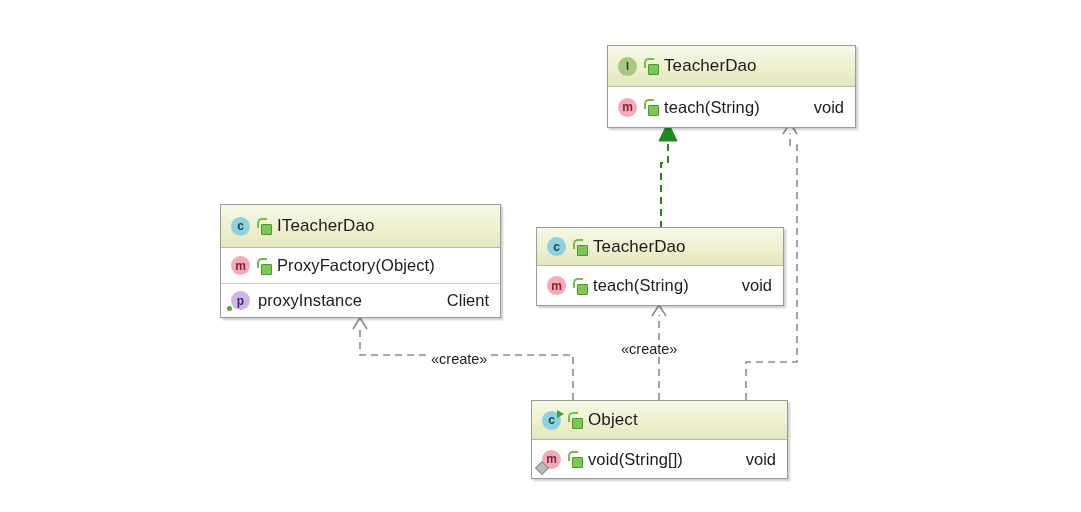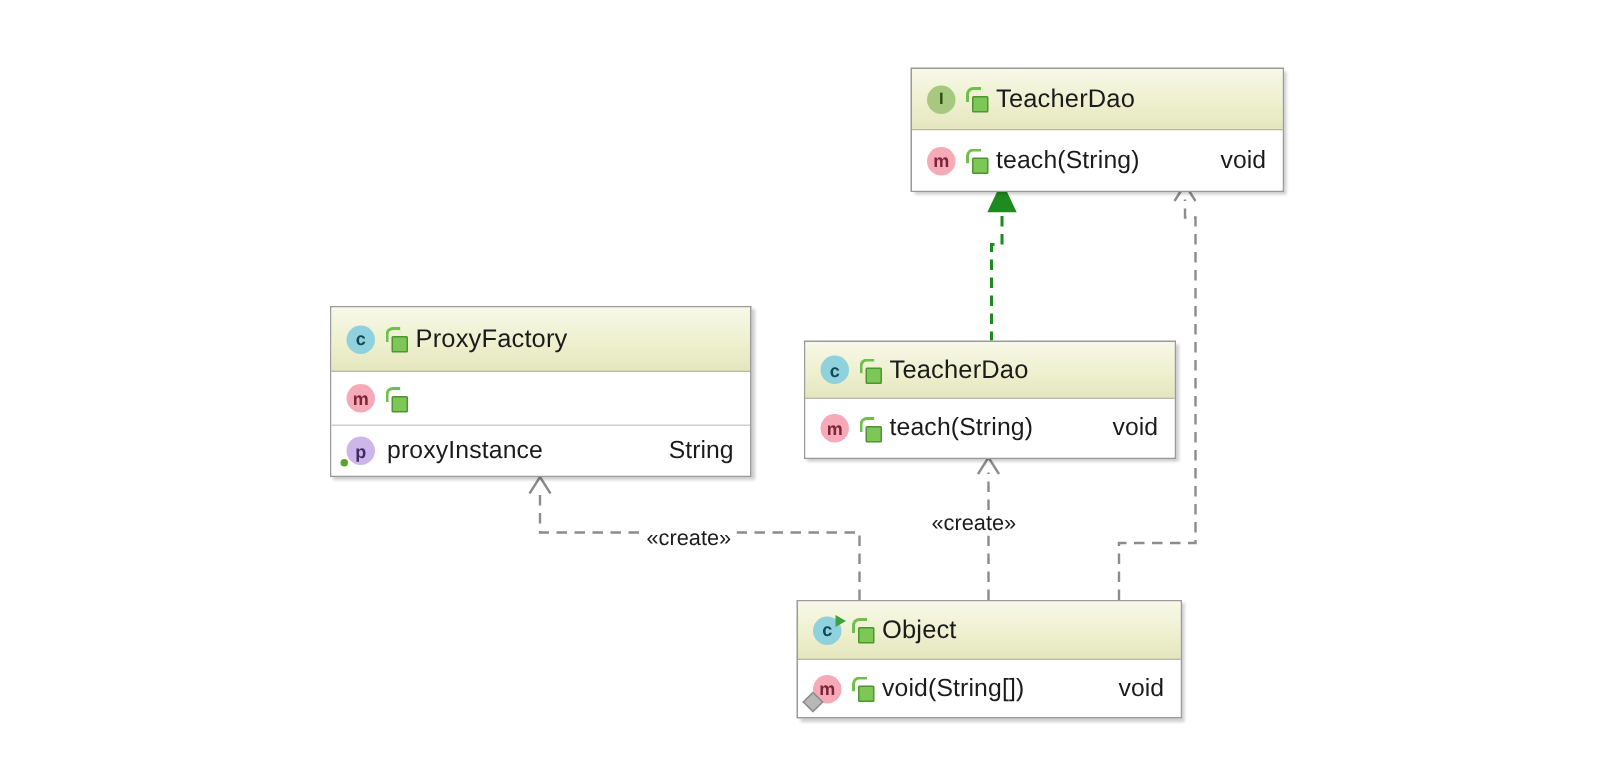--- a/index.html
+++ b/index.html
@@ -227,39 +227,40 @@
   </div>
 
   <div class="uml-box" style="left:220px; top:204px; width:281px;">
     <div class="uml-header" style="height:43px;">
       <div class="row-inner">
         <span class="badge badge-c">c</span>
         <span class="lock">
           <span class="shackle"></span>
             <span class="body"></span>
         </span>
-        <span class="header-label">ProxyFactory</span>
+        <span class="header-label">ITeacherDao</span>
       </div>
     </div>
     <div class="uml-row" style="height:35px;">
       <div class="row-inner">
         <span class="badge badge-m">m</span>
         <span class="lock">
           <span class="shackle"></span>
             <span class="body"></span>
         </span>
+        <span class="row-label">ProxyFactory(Object)</span>
         <span class="row-type"></span>
       </div>
     </div>
     <div class="uml-row" style="height:34px;">
       <div class="row-inner">
         <span class="badge badge-p">p<span class="field-dot"></span></span>
         <span style="display:inline-block;width:5px;flex:0 0 5px;"></span>
         <span class="row-label">proxyInstance</span>
-        <span class="row-type">String</span>
+        <span class="row-type">Client</span>
       </div>
     </div>
   </div>
 
   <div class="uml-box" style="left:536px; top:227px; width:248px;">
     <div class="uml-header" style="height:38px;">
       <div class="row-inner">
         <span class="badge badge-c">c</span>
         <span class="lock">
           <span class="shackle"></span>

